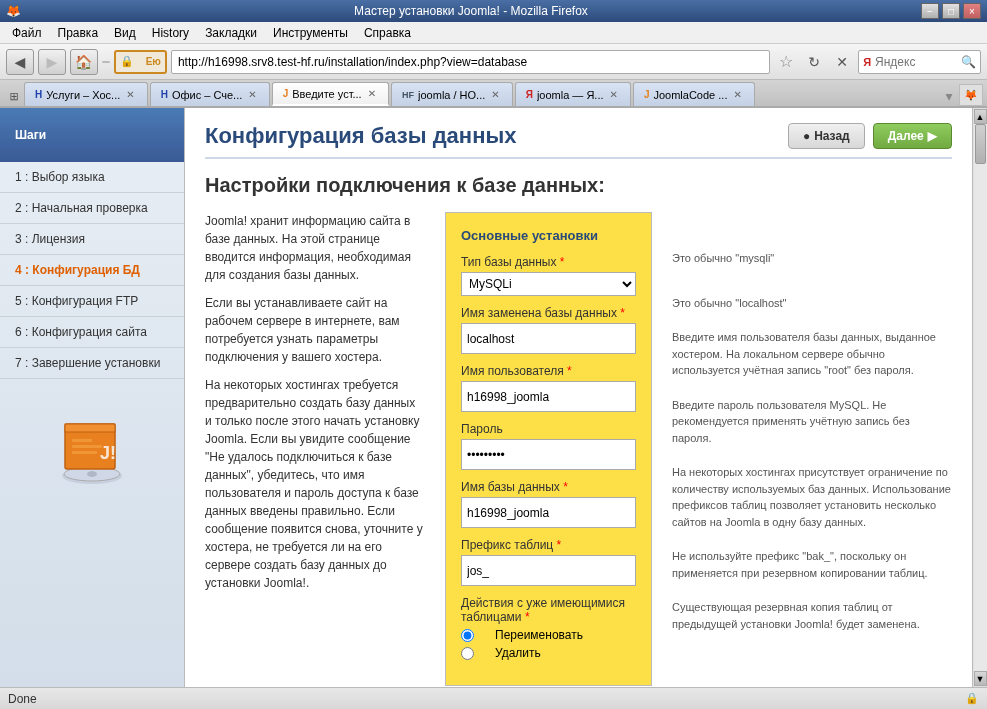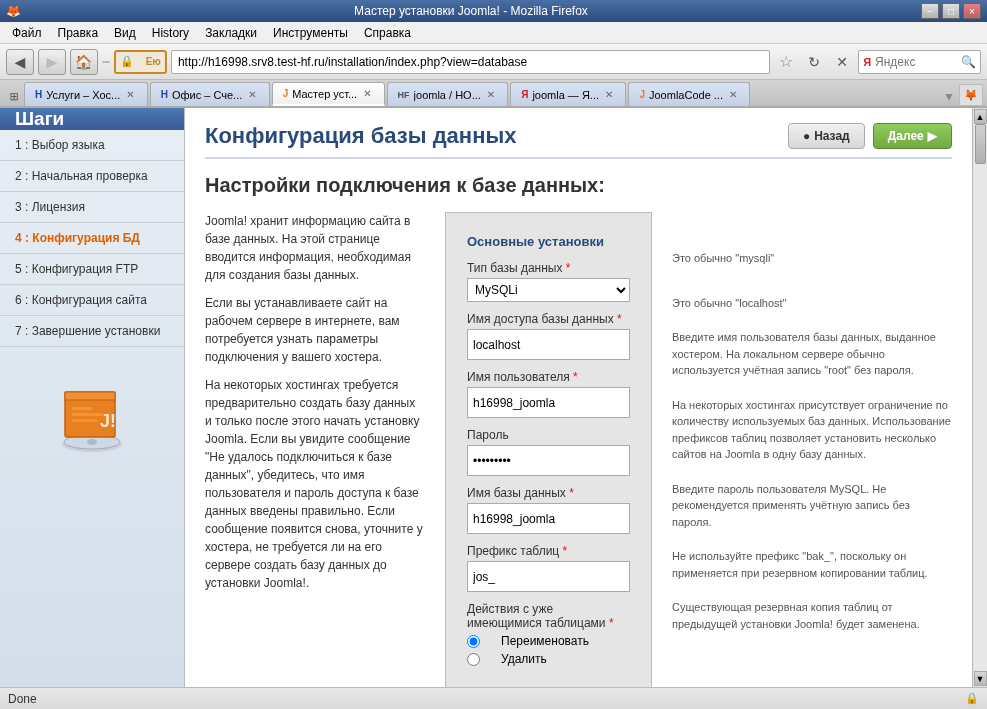--- a/index.html
+++ b/index.html
@@ -142,22 +142,22 @@
     .sidebar {
       width: 185px;
       background: linear-gradient(to bottom, #e8eef5, #d0dce8);
       border-right: 1px solid #bbb;
       padding: 0;
       flex-shrink: 0;
     }
     .sidebar-header {
       background: linear-gradient(to bottom, #4a7ab5, #3a5a95);
       color: white;
-      padding: 0 15px;
-      font-size: 19px;
+      padding: 20px 15px;
+      font-size: 12px;
       font-weight: bold;
     }
     .sidebar-step {
       padding: 8px 15px;
       font-size: 12px;
       color: #333;
       border-bottom: 1px solid #c8d0d8;
       cursor: pointer;
     }
     .sidebar-step.active { color: #e06000; font-weight: bold; }
@@ -231,22 +231,22 @@
     }
     .hint-col {
       width: 280px;
       font-size: 11px;
       color: #555;
       line-height: 1.5;
       flex-shrink: 0;
     }
     .form-panel {
       border: 1px solid #bbb;
-      background: #e5e5e5;
-      padding: 21px;
+      background: #fde047;
+      padding: 15px;
     }
     .panel-header {
       font-weight: bold;
       color: #2a4a7a;
       margin-bottom: 12px;
       font-size: 13px;
     }
     .form-group {
       margin-bottom: 10px;
     }
@@ -366,21 +366,21 @@
     <span class="tab-label">Услуги – Хос...</span>
     <span class="tab-close">✕</span>
   </div>
   <div class="tab" style="background: linear-gradient(to bottom, #d8e4f4, #c4d0e4);">
     <span class="tab-icon" style="color:#2244aa;font-weight:bold;font-size:10px;">H</span>
     <span class="tab-label">Офис – Сче...</span>
     <span class="tab-close">✕</span>
   </div>
   <div class="tab active">
     <span class="tab-icon" style="color:#e88020;font-weight:bold;font-size:10px;">J</span>
-    <span class="tab-label">Мастер уст...</span>
+    <span class="tab-label">Введите уст...</span>
     <span class="tab-close">✕</span>
   </div>
   <div class="tab" style="background: linear-gradient(to bottom, #d8e4f4, #c4d0e4);">
     <span class="tab-icon" style="color:#445566;font-weight:bold;font-size:9px;">HF</span>
     <span class="tab-label">joomla / HO...</span>
     <span class="tab-close">✕</span>
   </div>
   <div class="tab" style="background: linear-gradient(to bottom, #d8e4f4, #c4d0e4);">
     <span class="tab-icon" style="color:#cc2222;font-weight:bold;font-size:10px;">Я</span>
     <span class="tab-label">joomla — Я...</span>
@@ -488,21 +488,21 @@
                   <span class="required"> *</span>
                 </label>
                 <select class="form-select">
                   <option value="mysqli">MySQLi</option>
                   <option value="mysql">MySQL</option>
                 </select>
               </div>
 
               <div class="form-group">
                 <label class="form-label">
-                  <span>Имя доступа базы данных</span>
+                  <span>Имя заменена базы данных</span>
                   <span class="required"> *</span>
                 </label>
                 <input class="form-input" type="text" value="localhost" style="">
               </div>
 
               <div class="form-group">
                 <label class="form-label">
                   <span>Имя пользователя</span>
                   <span class="required"> *</span>
                 </label>
@@ -548,22 +548,22 @@
                   </div>
                 </div>
               </div>
             </div>
           </div>
 
           <div class="hint-col">
             <div class="hint-text" style="margin-top:38px;">Это обычно "mysqli"</div>
             <div class="hint-text" style="margin-top:28px;">Это обычно "localhost"</div>
             <div class="hint-text" style="margin-top:10px;">Введите имя пользователя базы данных, выданное хостером. На локальном сервере обычно используется учётная запись "root" без пароля.</div>
+            <div class="hint-text" style="margin-top:5px;">Введите пароль пользователя MySQL. Не рекомендуется применять учётную запись без пароля.</div>
             <div class="hint-text" style="margin-top:5px;">На некоторых хостингах присутствует ограничение по количеству используемых баз данных. Использование префиксов таблиц позволяет установить несколько сайтов на Joomla в одну базу данных.</div>
-            <div class="hint-text" style="margin-top:5px;">Введите пароль пользователя MySQL. Не рекомендуется применять учётную запись без пароля.</div>
             <div class="hint-text" style="margin-top:5px;">Не используйте префикс "bak_", поскольку он применяется при резервном копировании таблиц.</div>
             <div class="hint-text" style="margin-top:5px;">Существующая резервная копия таблиц от предыдущей установки Joomla! будет заменена.</div>
           </div>
 
         </div>
 
         <div class="page-footer">
           <span>Joomla!® распространяется по лицензии </span>
           <a class="footer-link" href="#">GNU General Public License</a>
           <span>.</span>

